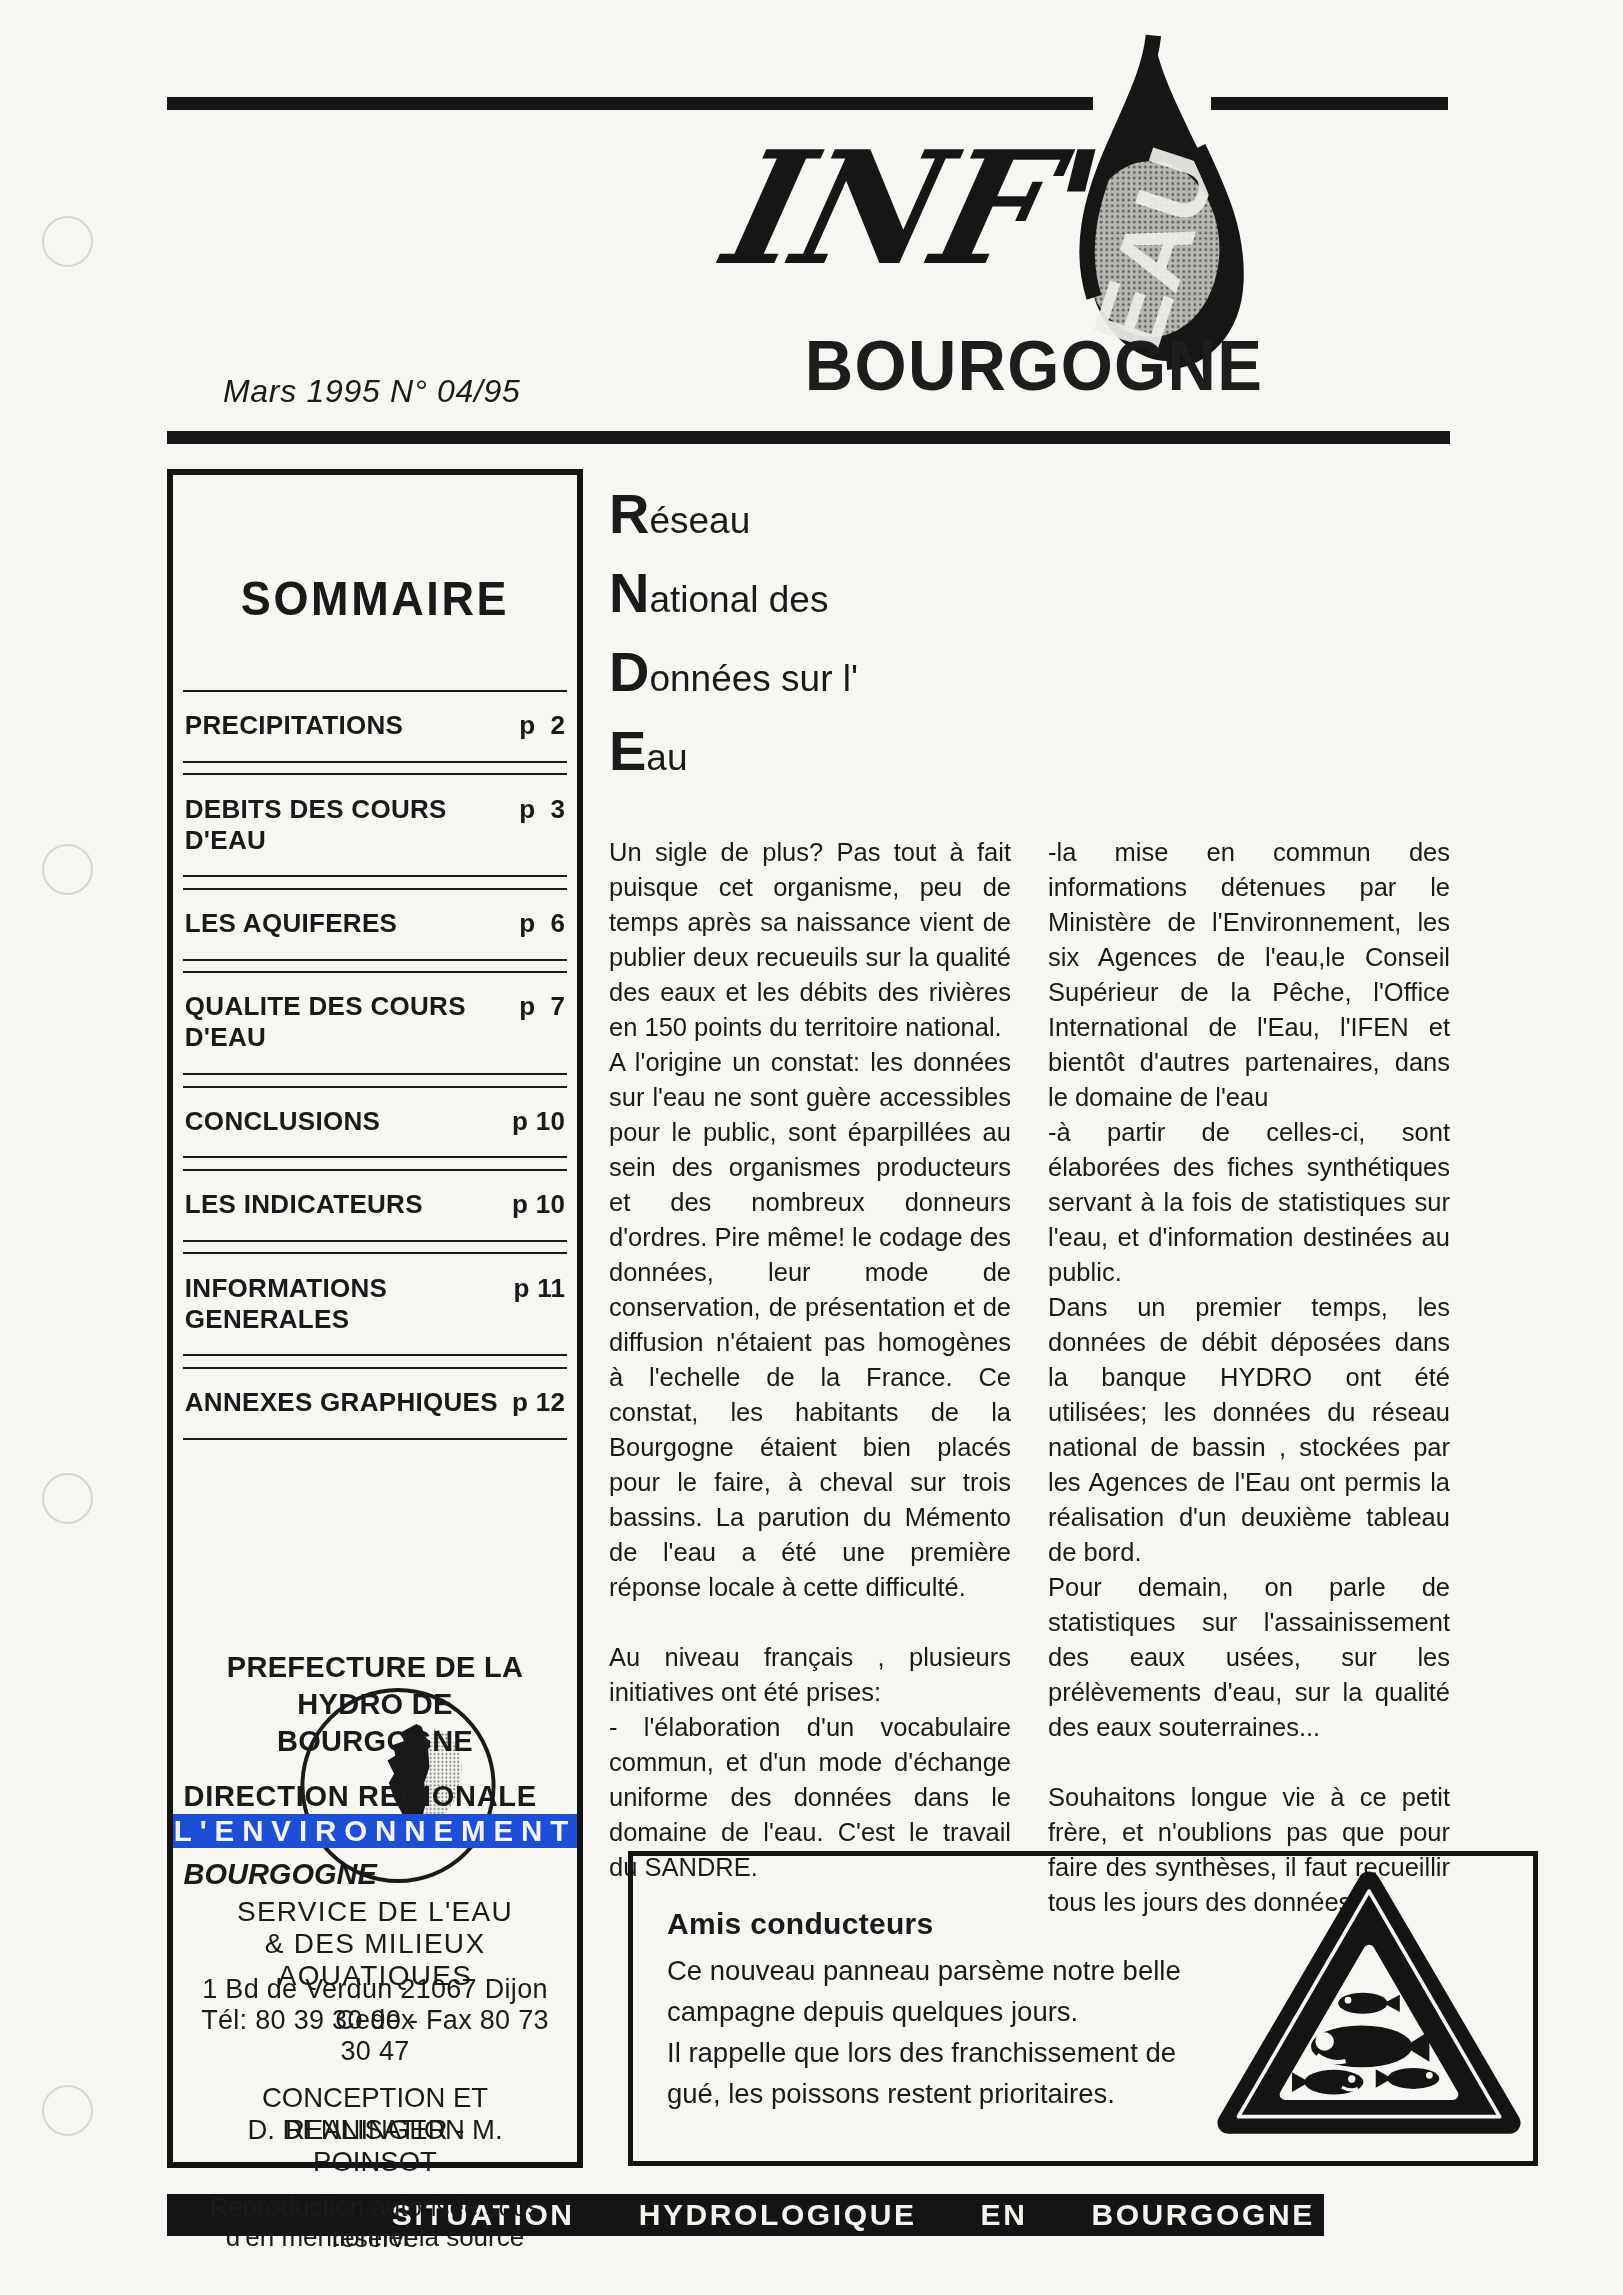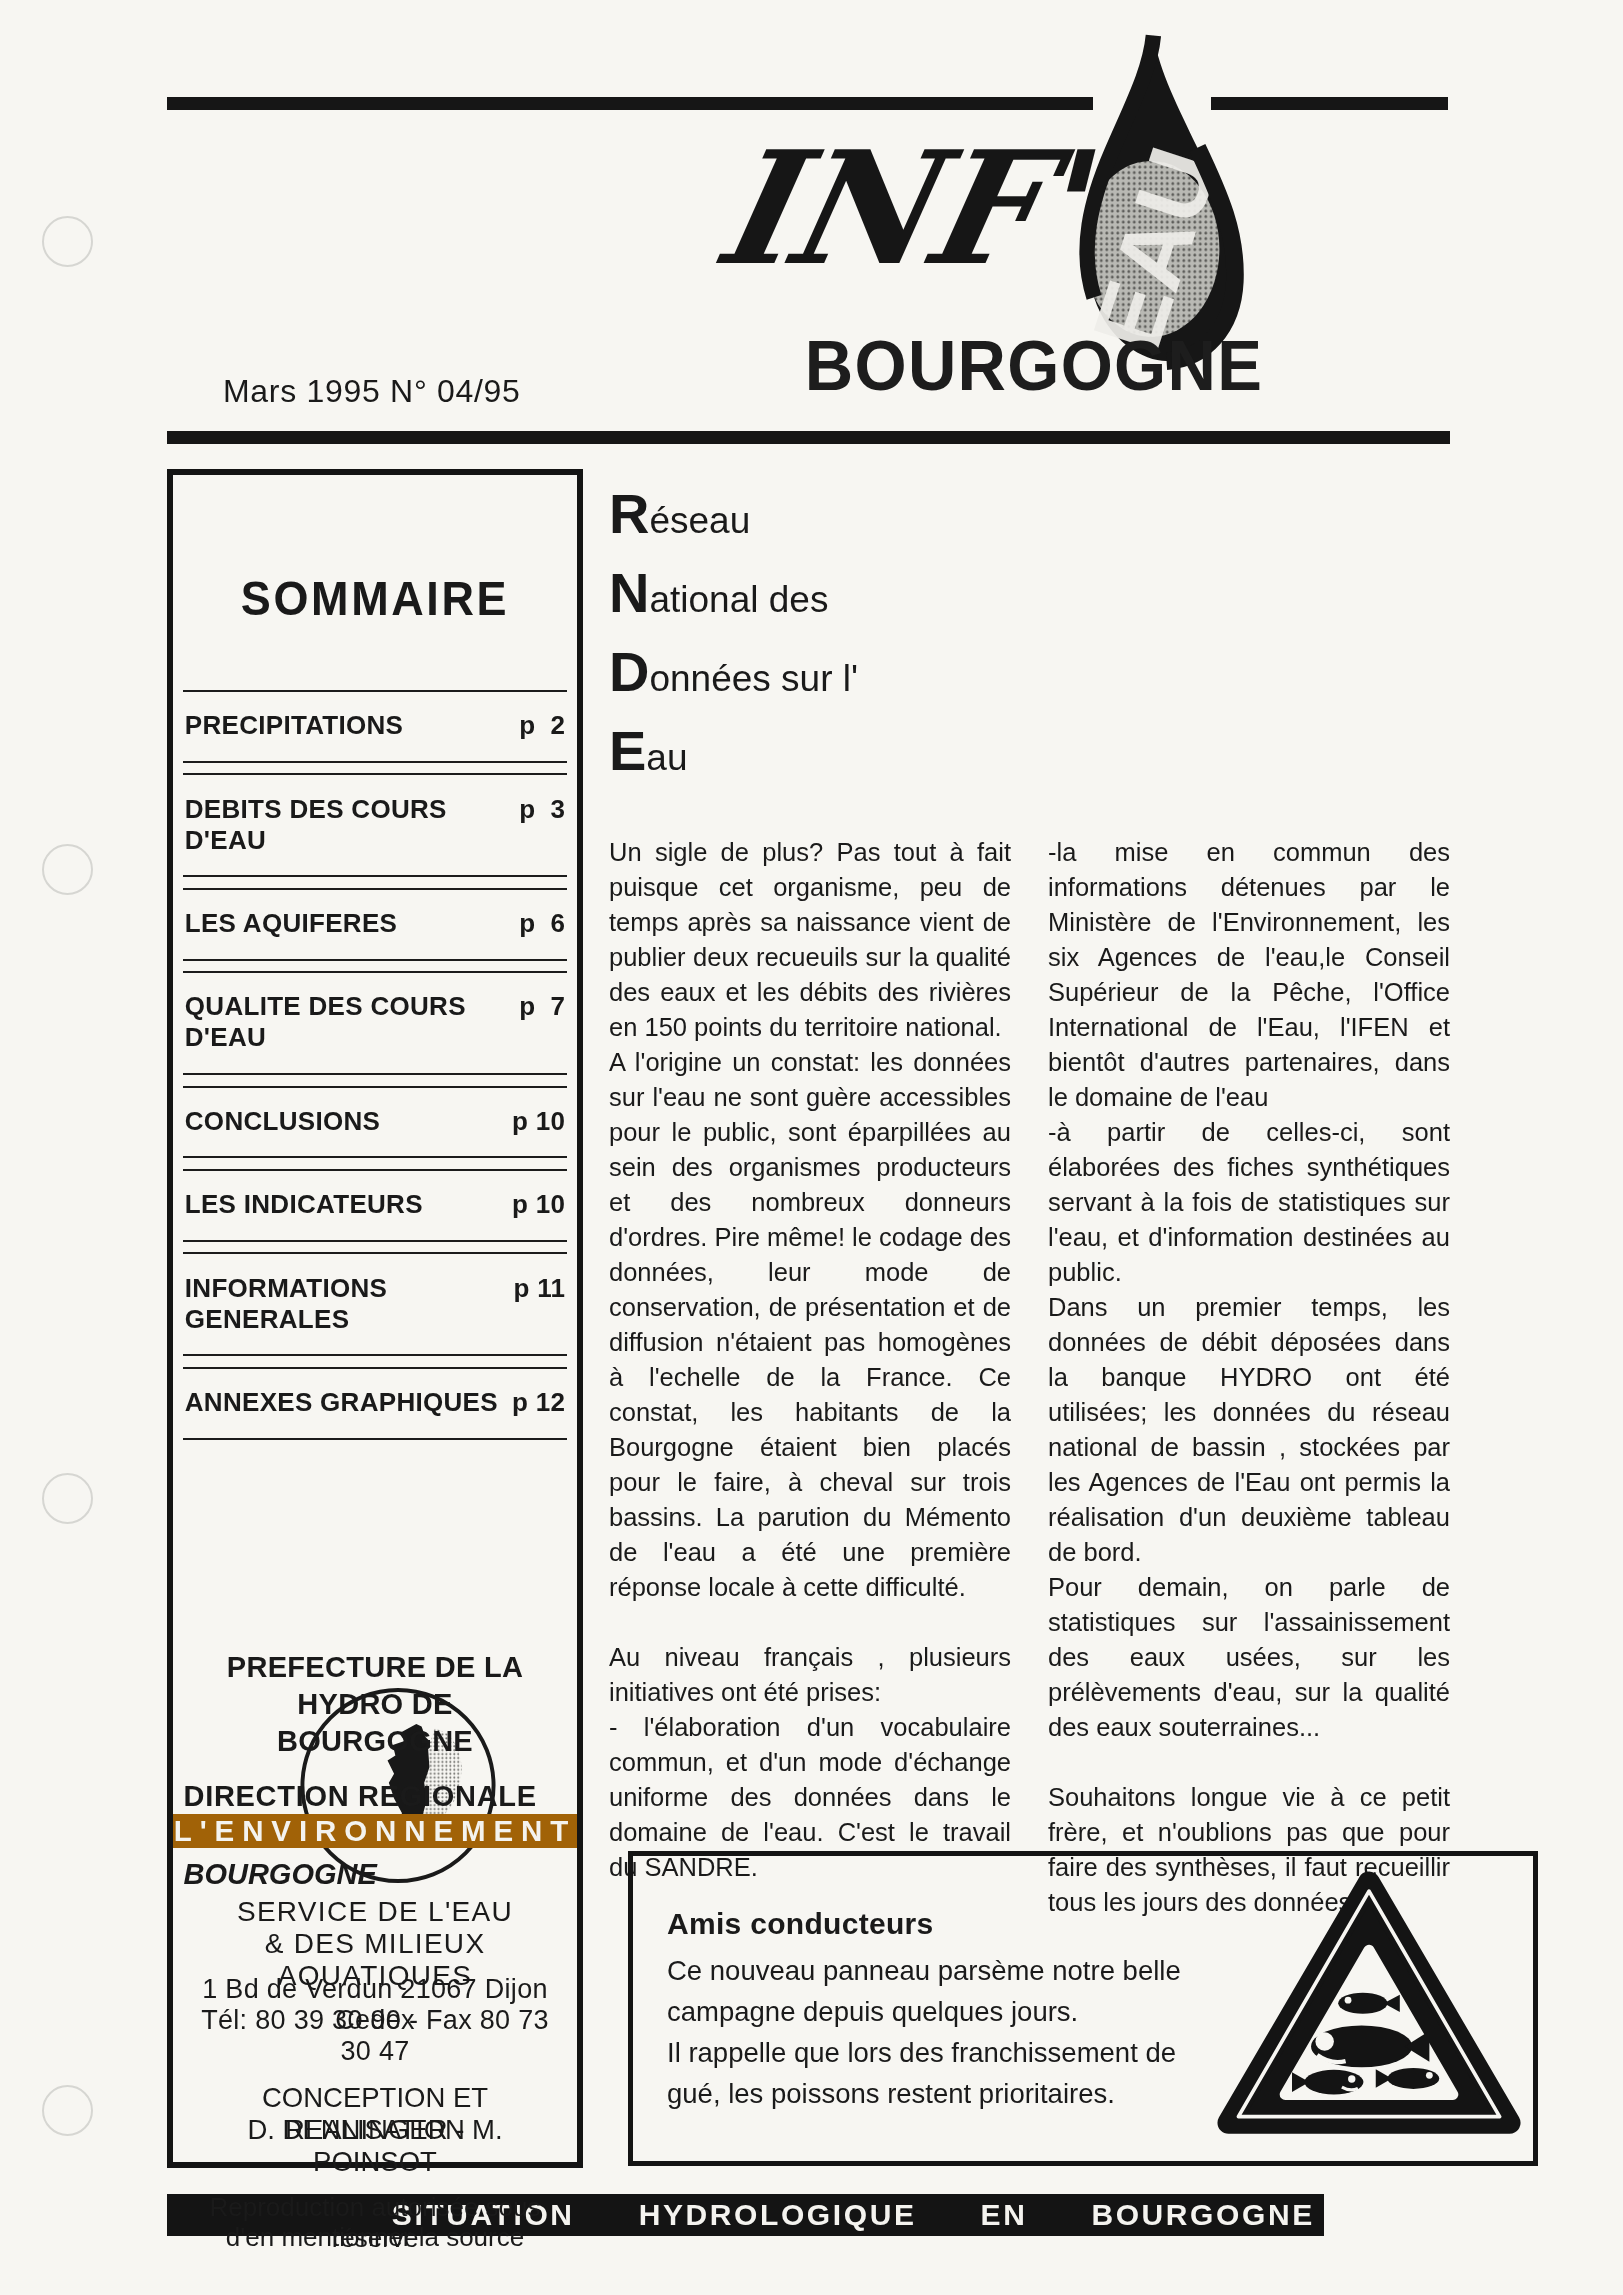--- a/index.html
+++ b/index.html
@@ -19,41 +19,41 @@
     position:absolute;left:733px;top:131px;font-family:"DejaVu Serif",serif;
     font-style:italic;font-weight:bold;font-size:156px;line-height:1;
     transform:skewX(-14deg);letter-spacing:-3.9px;color:#161616;
   }
   .logo-drop{position:absolute;left:1039px;top:33px;}
   .logo-bourgogne{
     position:absolute;left:746px;top:327px;width:576px;text-align:center;
     font-size:67px;font-weight:bold;letter-spacing:1.3px;transform:scaleY(1.06);
     color:#1d1d1d;white-space:nowrap;
   }
-  .issue-date{position:absolute;left:223px;top:373px;font-size:32px;letter-spacing:0.7px;}
+  .issue-date{position:absolute;left:223px;top:373px;font-style:italic;font-size:32px;letter-spacing:0.7px;}
   
   .left-box{
     position:absolute;left:167px;top:469px;width:416px;height:1699px;
     border:6.5px solid #141414;box-sizing:border-box;padding:0 9.2px;
   }
   .sommaire-title{margin-top:98px;text-align:center;font-size:45px;font-weight:bold;letter-spacing:2.6px;
     font-family:"Liberation Sans",sans-serif;transform:scaleY(1.08);}
   .toc{margin-top:65px;}
   .rule{height:0;border-top:2.6px solid #1c1c1c;margin:0 1.3px;}
   .rule.double{height:10.5px;border-bottom:2.6px solid #1c1c1c;}
   .toc-row{display:flex;justify-content:space-between;align-items:baseline;
     padding:18.3px 2.6px 19.6px 2.6px;font-size:26px;font-weight:bold;letter-spacing:0.3px;}
   .toc-page{white-space:pre;min-width:60px;text-align:right;}
   
   .pref{position:relative;margin-top:209px;height:615px;}
   .pref-title{position:absolute;top:0;left:0;right:0;text-align:center;
     font-size:29px;font-weight:bold;line-height:37px;letter-spacing:0.3px;z-index:2;}
   .pref-logo{position:absolute;left:98px;top:37px;z-index:1;}
   .pref-direction{position:absolute;top:131px;left:1.3px;font-size:29px;font-weight:bold;letter-spacing:0.7px;z-index:2;}
-  .env-bar{position:absolute;top:165px;left:-9.2px;right:-9.2px;height:34px;background:#a16207;
+  .env-bar{position:absolute;top:165px;left:-9.2px;right:-9.2px;height:34px;background:#1d4ed8;
     color:#f4f3ef;font-size:29.5px;font-weight:bold;letter-spacing:7.9px;text-align:center;
     line-height:34px;z-index:3;white-space:nowrap;}
   .pref-region{position:absolute;top:209px;left:1.3px;font-size:29px;font-weight:bold;font-style:italic;z-index:2;}
   .pref-service1{position:absolute;top:247px;left:0;right:0;text-align:center;font-size:28px;letter-spacing:1.3px;z-index:2;}
   .pref-service2{position:absolute;top:279px;left:0;right:0;text-align:center;font-size:28px;letter-spacing:1.3px;z-index:2;}
   .pref-address{position:absolute;top:325px;left:0;right:0;text-align:center;font-size:27px;letter-spacing:0.3px;z-index:2;}
   .pref-phone{position:absolute;top:356px;left:0;right:0;text-align:center;font-size:27px;letter-spacing:0.3px;z-index:2;}
   .pref-concept1{position:absolute;top:433px;left:0;right:0;text-align:center;font-size:27.5px;z-index:2;}
   .pref-concept2{position:absolute;top:465px;left:0;right:0;text-align:center;font-size:27.5px;z-index:2;}
   .pref-repro1{position:absolute;top:543px;left:0;right:0;text-align:center;font-size:26px;z-index:2;}

